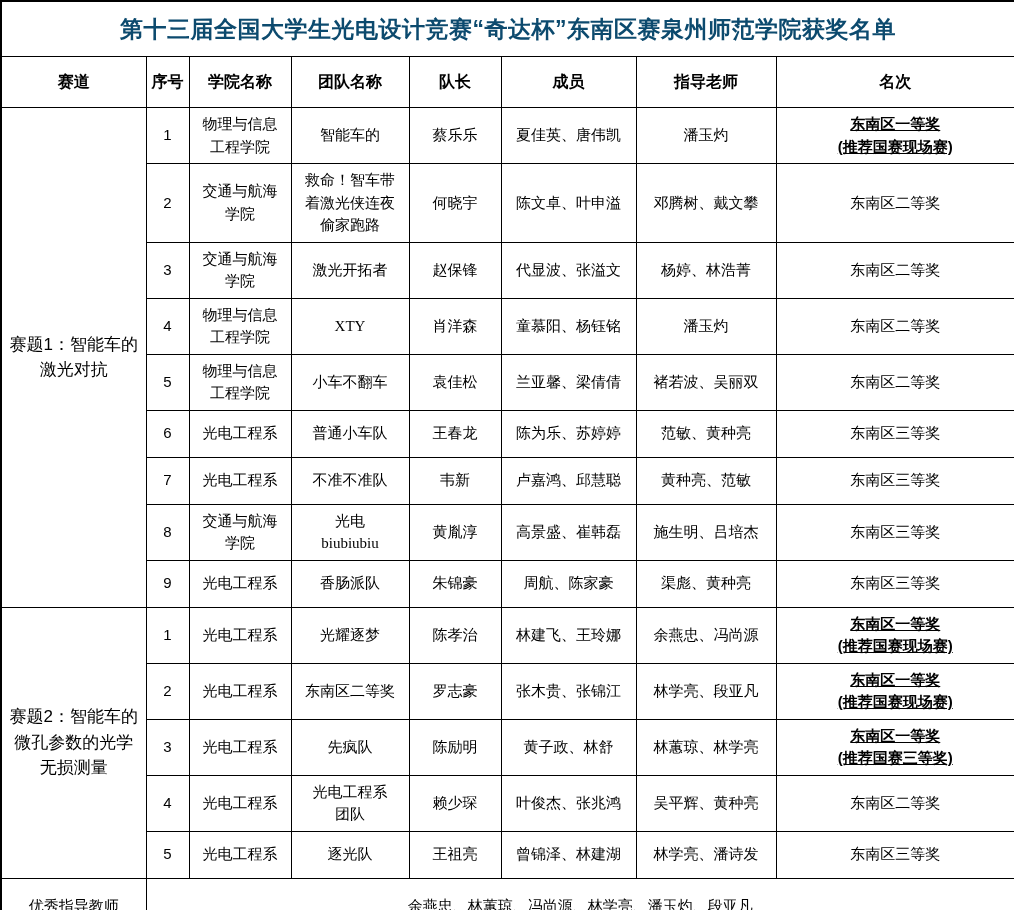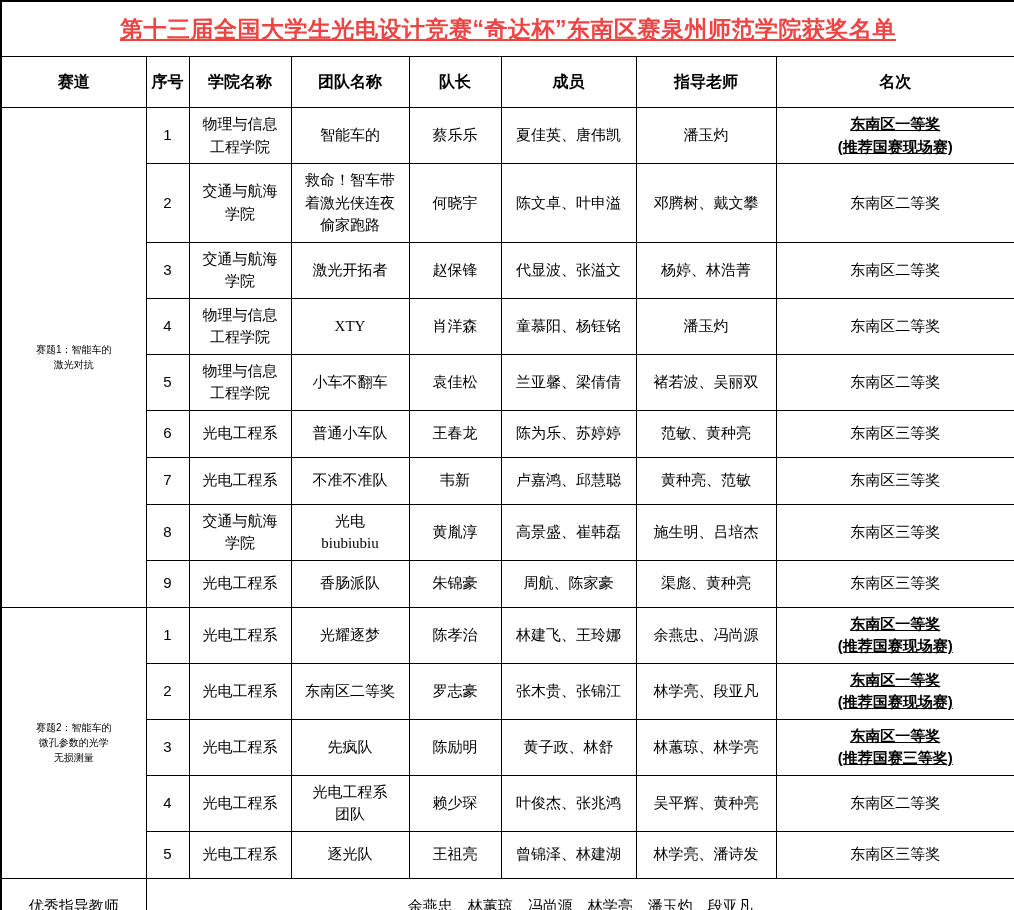--- a/index.html
+++ b/index.html
@@ -17,21 +17,21 @@
     word-break:break-all;
   }
   th { font-weight:700; font-size:16px; height:40px; }
   td { height:36px; }
   .title-cell {
     height:44px;
     font-size:23px;
     font-weight:700;
     letter-spacing:0.5px;
   }
-  .track-cell-css { font-size:10px; }
+  .track-cell-css { font-size:17px; }
   .award-bold { font-weight:700;text-decoration:underline; }
   .latin { font-family:"Liberation Serif", serif; }
   .footer-value { text-align:center; }
 </style>
 </head>
 <body>
 
 <div class="sheet">
   <table>
     <colgroup>
@@ -39,21 +39,21 @@
       <col style="width:43px">
       <col style="width:102px">
       <col style="width:118px">
       <col style="width:92px">
       <col style="width:135px">
       <col style="width:140px">
       <col style="width:239px">
     </colgroup>
     <thead>
       <tr>
-        <td colspan="8" class="title-cell" style="color: #ef4444; text-decoration: underline;">第十三届全国大学生光电设计竞赛“奇达杯”东南区赛泉州师范学院获奖名单</td>
+        <td colspan="8" class="title-cell" style="color: #0c4a6e;">第十三届全国大学生光电设计竞赛“奇达杯”东南区赛泉州师范学院获奖名单</td>
       </tr>
       <tr>
         <th>赛道</th>
         <th>序号</th>
         <th>学院名称</th>
         <th>团队名称</th>
         <th>队长</th>
         <th>成员</th>
         <th>指导老师</th>
         <th>名次</th>

